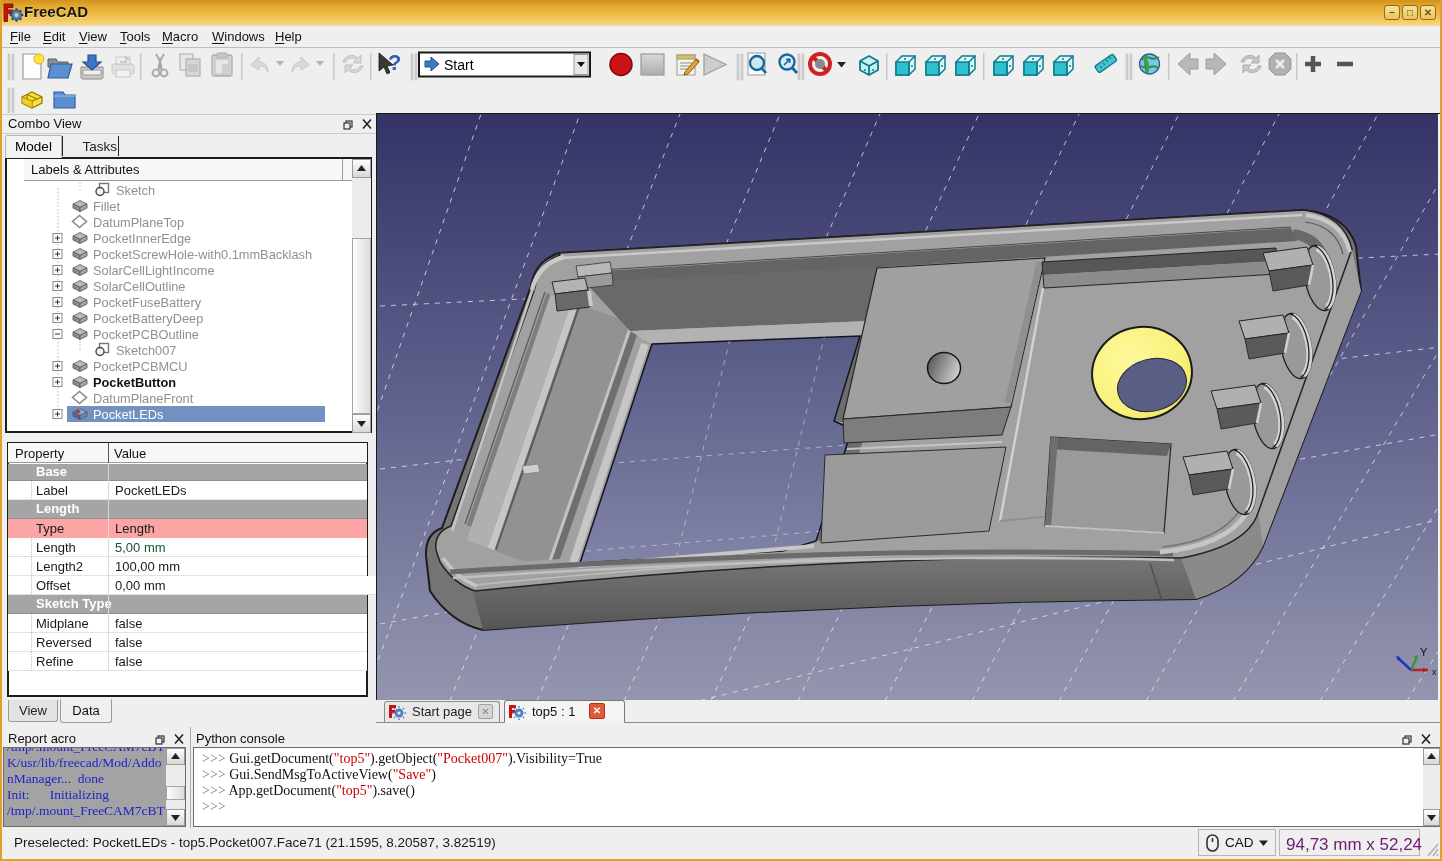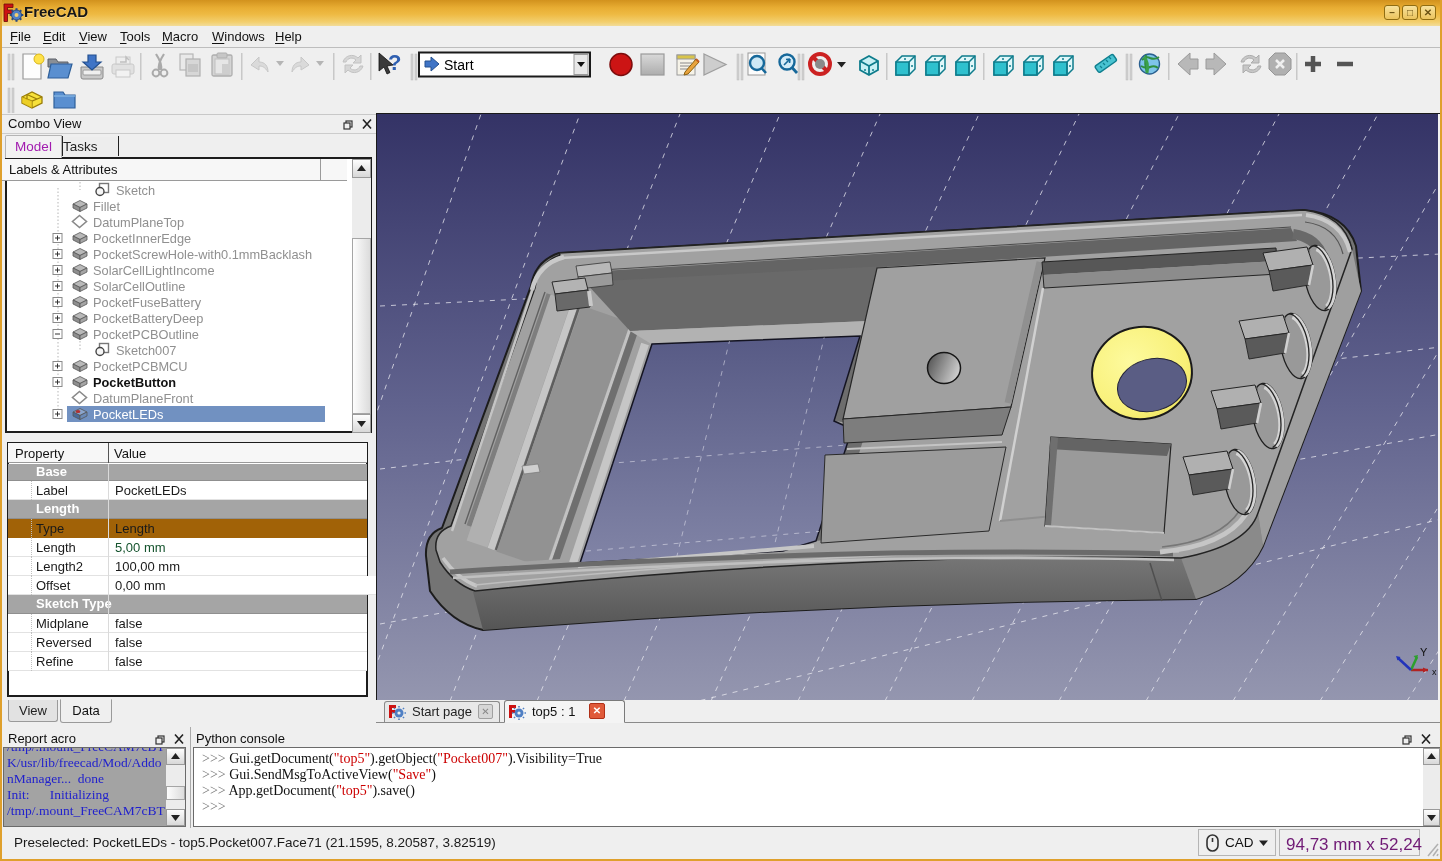--- a/index.html
+++ b/index.html
@@ -234,27 +234,27 @@
 <div class="abs" style="left:0;top:113px;width:376px;height:614px;background:#efefef"></div>
 <div class="abs" style="left:0;top:114px;width:376px;height:1px;background:#c8c8c8"></div>
 <div class="abs" style="left:0;top:133px;width:376px;height:1px;background:#cccccc"></div>
 <div class="abs" style="left:8px;top:116px;font-size:13px;color:#111">Combo View</div>
 <svg class="abs" style="left:343px;top:118px" width="30" height="12" viewBox="0 0 30 12">
 <rect x="3" y="3" width="6" height="6" fill="none" stroke="#333" stroke-width="1.2"></rect>
 <rect x="1" y="5" width="6" height="6" fill="#efefef" stroke="#333" stroke-width="1.2"></rect>
 <path d="M20,1.5 L28,10.5 M28,1.5 L20,10.5" stroke="#222" stroke-width="1.6"></path>
 </svg>
 
-<div class="abs" style="left:5px;top:135px;width:57px;height:23px;background:#f2f2f2;border:1px solid #b5b5b5;border-bottom:none;border-top-left-radius:2px;text-align:center;font-size:13.5px;color:#a21caf;line-height:22px;z-index:3">Model</div>
+<div class="abs" style="left:5px;top:135px;width:57px;height:23px;background:#f2f2f2;border:1px solid #b5b5b5;border-bottom:none;border-top-left-radius:2px;text-align:center;font-size:13.5px;color:#000000;line-height:22px;z-index:3">Model</div>
 <div class="abs" style="left:62px;top:136px;width:1px;height:20px;background:#222;z-index:4"></div>
-<div class="abs" style="left:63px;top:137px;width:54px;height:21px;background:#ededed;text-align:left;font-size:13.5px;color:#222;line-height:20px">Tasks</div>
+<div class="abs" style="left:63px;top:137px;width:54px;height:21px;background:#ededed;text-align:right;font-size:13.5px;color:#222;line-height:20px">Tasks</div>
 <div class="abs" style="left:118px;top:136px;width:1px;height:20px;background:#222;z-index:4"></div>
 
 <div class="abs" style="left:5px;top:157px;width:367px;height:276px;background:#fff;border:2px solid #1c1c1c"></div>
-<div class="abs" style="left:2px;top:159px;width:345px;height:22px;background:#f7f7f7;border-bottom:1px solid #9a9a9a">
+<div class="abs" style="left:24px;top:159px;width:345px;height:22px;background:#f7f7f7;border-bottom:1px solid #9a9a9a">
     <span style="position:absolute;left:318px;top:0;width:1px;height:22px;background:#9a9a9a"></span>
     <span style="position:absolute;left:7px;top:3px;font-size:13px;color:#111">Labels &amp; Attributes</span>
   </div>
 
 <div class="abs" style="left:352px;top:159px;width:19px;height:19px;background:linear-gradient(180deg,#fdfdfd,#d8d8d8);border:1px solid #9a9a9a"></div>
 <svg class="abs" style="left:352px;top:159px" width="19" height="19">
     <path d="M5,12 L9.5,6 L14,12 Z" fill="#222"></path>
   </svg>
 <div class="abs" style="left:352px;top:178px;width:19px;height:236px;background:#ececec"></div>
 <div class="abs" style="left:352px;top:238px;width:19px;height:176px;background:linear-gradient(90deg,#fdfdfd,#dcdcdc);border:1px solid #a5a5a5"></div>
@@ -393,21 +393,21 @@
     <span style="position:absolute;left:28px;top:0px;font-size:13px;font-weight:bold;color:#fff">Base</span>
   </div>
 <div class="abs" style="left:8px;top:481px;width:359px;height:19px;background:#fff;border-bottom:1px solid #e2e2e2">
 <span style="position:absolute;left:28px;top:2px;font-size:13px;color:#1a1a1a">Label</span>
 <span style="position:absolute;left:107px;top:2px;font-size:13px;color:#1a1a1a">PocketLEDs</span>
 <span style="position:absolute;left:23px;top:0;width:1px;height:19px;border-left:1px dotted #c0c0c0"></span>
 </div>
 <div class="abs" style="left:8px;top:500px;width:359px;height:19px;background:#a5a5a5;border-bottom:1px solid #8f8f8f">
     <span style="position:absolute;left:28px;top:1px;font-size:13px;font-weight:bold;color:#fff">Length</span>
   </div>
-<div class="abs" style="left:8px;top:519px;width:359px;height:34px;background:#a16207;border-bottom:1px solid #e2e2e2">
+<div class="abs" style="left:8px;top:519px;width:359px;height:34px;background:#fca5a5;border-bottom:1px solid #e2e2e2">
 <span style="position:absolute;left:28px;top:2px;font-size:13px;color:#1a1a1a">Type</span>
 <span style="position:absolute;left:107px;top:2px;font-size:13px;color:#1a1a1a">Length</span>
 <span style="position:absolute;left:23px;top:0;width:1px;height:19px;border-left:1px dotted #c0c0c0"></span>
 </div>
 <div class="abs" style="left:8px;top:538px;width:359px;height:19px;background:#fff;border-bottom:1px solid #e2e2e2">
 <span style="position:absolute;left:28px;top:2px;font-size:13px;color:#1a1a1a">Length</span>
 <span style="position:absolute;left:107px;top:2px;font-size:13px;color:#14532d">5,00 mm</span>
 <span style="position:absolute;left:23px;top:0;width:1px;height:19px;border-left:1px dotted #c0c0c0"></span>
 </div>
 <div class="abs" style="left:8px;top:557px;width:359px;height:19px;background:#fff;border-bottom:1px solid #e2e2e2">

